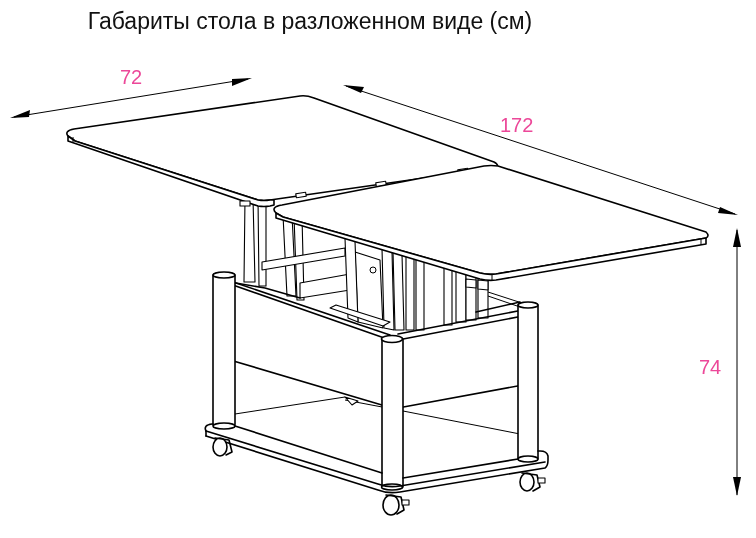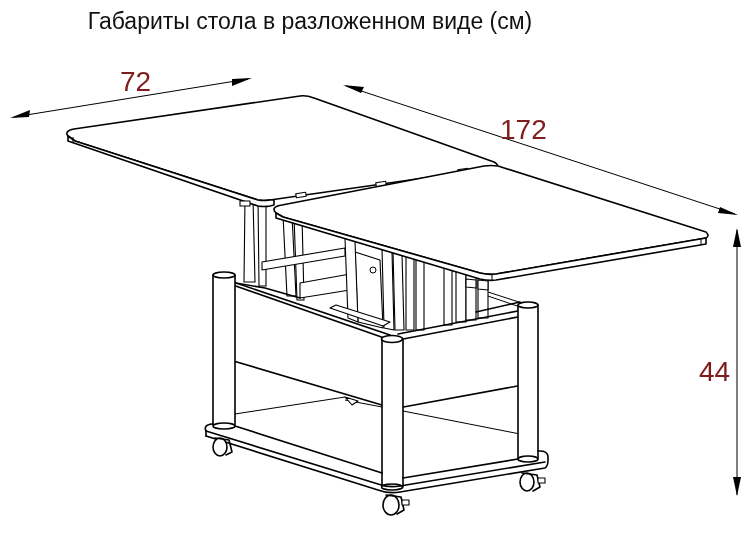--- a/index.html
+++ b/index.html
@@ -1,20 +1,20 @@
 <!DOCTYPE html>
 <html><head>
 <meta charset="utf-8">
 <style>
   html, body { margin: 0; padding: 0; background: #ffffff; }
   body { width: 756px; height: 538px; position: relative; overflow: hidden;
          font-family: "Liberation Sans", "DejaVu Sans", sans-serif; }
   .title { position: absolute; left: 0; width: 620px; top: 8px; text-align: center;
            font-size: 23px; color: #111; letter-spacing: 0px; }
-  .dim { position: absolute; font-size: 28px; color: #7f1d1d; }
+  .dim { position: absolute; font-size: 20px; color: #ec4899; }
   svg { position: absolute; left: 0; top: 0; }
   .ln { stroke: #000; stroke-width: 1.6; fill: none; stroke-linejoin: round; stroke-linecap: round; }
   .th { stroke: #000; stroke-width: 1; fill: none; }
   .wf { fill: #fff; stroke: #000; stroke-width: 1.6; stroke-linejoin: round; }
   .wf1 { fill: #fff; stroke: #000; stroke-width: 1.1; stroke-linejoin: round; }
   .ar { fill: #000; }
 </style>
 </head>
 <body>
 
@@ -150,13 +150,13 @@
   </g>
 
   <g>
     <polygon class="wf1" points="466,279 476,280 476,288 466,287"></polygon>
     <polygon class="wf1" points="478,280 488,281 488,290 478,289"></polygon>
   </g>
 </svg>
 
 <div class="dim" style="left:120px; top:66px;">72</div>
 <div class="dim" style="left:500px; top:114px;">172</div>
-<div class="dim" style="left:699px; top:356px;">44</div>
+<div class="dim" style="left:699px; top:356px;">74</div>
 
 </body></html>

